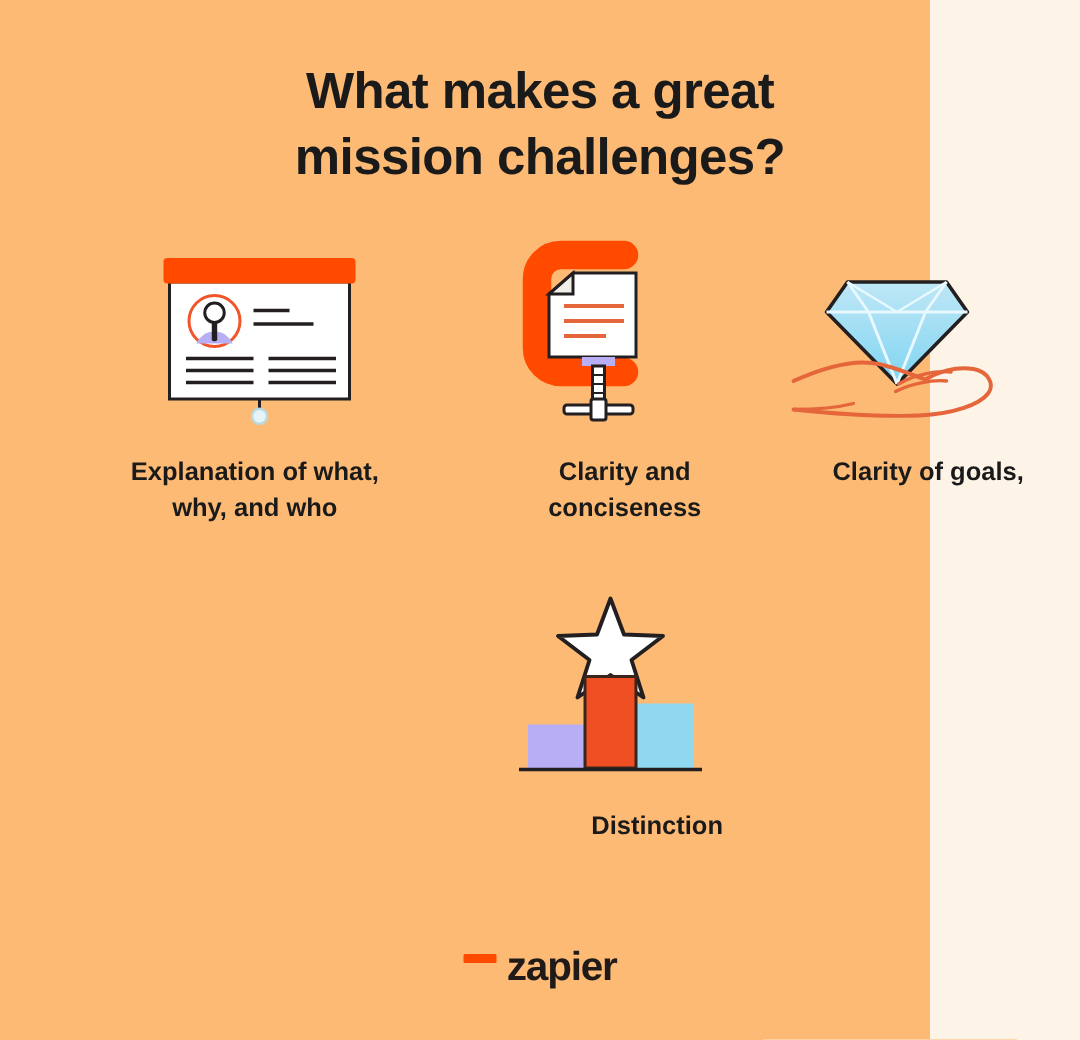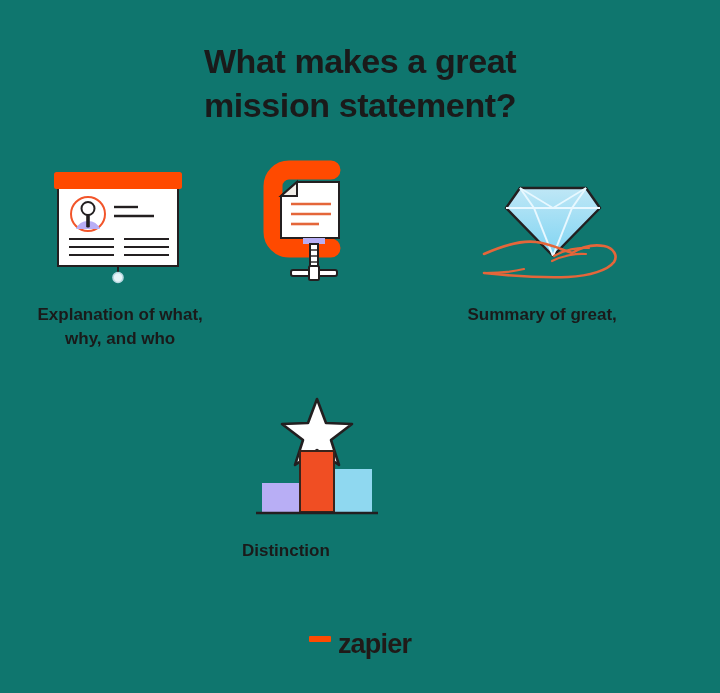--- a/index.html
+++ b/index.html
@@ -10,23 +10,23 @@
     width: 720px;
     height: 693px;
     background: #FDF3E7;
     font-family: "Liberation Sans", sans-serif;
     color: #1F1B1A;
     overflow: hidden;
     position: relative;
   }
   .canvas {
     position: relative;
-    width: 720px;
+    width: 620px;
     height: 693px;
-    background: #0f766e;
+    background: #fdba74;
   }
 
   
   .title {
     position: absolute;
     top: 40px;
     left: 0;
     width: 720px;
     text-align: center;
     font-size: 34px;
@@ -43,21 +43,21 @@
     display: flex;
     width: 720px;
     justify-content: center;
   }
   .row-top { top: 160px; left: 0; }
   .row-bottom { top: 393px; left: 2px; }
 
   .card {
     display: flex;
     flex-direction: column;
-    align-items: flex-start;
+    align-items: flex-end;
     width: 220px;
   }
   .row-top .card { width: 215px; }
   .row-bottom .card { width: 240px; }
 
   .icon-box {
     height: 125px;
     display: flex;
     align-items: flex-end;
     justify-content: center;
@@ -100,21 +100,21 @@
     margin-top: 21px;
   }
 </style>
 </head>
 <body>
 
 <div class="canvas">
 
   <div class="title">
     <span class="line">What makes a great</span>
-    <span class="line">mission statement?</span>
+    <span class="line">mission challenges?</span>
   </div>
 
   <div class="row row-top">
 
     <div class="card">
       <div class="icon-box">
         <svg width="160" height="125" viewBox="0 0 160 125">
 
           <rect x="20" y="28" width="120" height="78" fill="#FFFFFF" stroke="#231F20" stroke-width="2"></rect>
 
@@ -161,20 +161,24 @@
           <rect x="50" y="78" width="22" height="6" fill="#B8AEF5"></rect>
 
           <rect x="57" y="84" width="8" height="28" fill="#FFFFFF" stroke="#231F20" stroke-width="2"></rect>
           <line x1="57" y1="90" x2="65" y2="90" stroke="#231F20" stroke-width="1.4"></line>
           <line x1="57" y1="96" x2="65" y2="96" stroke="#231F20" stroke-width="1.4"></line>
           <line x1="57" y1="102" x2="65" y2="102" stroke="#231F20" stroke-width="1.4"></line>
 
           <rect x="38" y="110" width="46" height="6" rx="2" fill="#FFFFFF" stroke="#231F20" stroke-width="2"></rect>
           <rect x="56" y="106" width="10" height="14" rx="1.5" fill="#FFFFFF" stroke="#231F20" stroke-width="2"></rect>
         </svg>
+      </div>
+      <div class="caption">
+        <span class="line">Clarity and</span>
+        <span class="line">conciseness</span>
       </div>
     </div>
 
     <div class="card">
       <div class="icon-box">
         <svg width="170" height="125" viewBox="0 0 170 125">
           <defs>
             <linearGradient id="gemGrad" x1="0" y1="0" x2="0" y2="1">
               <stop offset="0%" stop-color="#BFE7F6"></stop>
               <stop offset="100%" stop-color="#7FD4F2"></stop>
@@ -193,21 +197,21 @@
           <line x1="118" y1="28" x2="85" y2="48" stroke="#E8F8FF" stroke-width="1.6"></line>
 
           <path d="M16 94 C34 86 52 80 68 82 C80 83 92 89 104 93" fill="none" stroke="#E4663A" stroke-width="2.6" stroke-linecap="round"></path>
           <path d="M104 93 C112 88 124 84 136 86 C146 88 150 96 146 102 C140 110 122 116 100 117 C72 118 44 116 16 113" fill="none" stroke="#E4663A" stroke-width="2.6" stroke-linecap="round"></path>
           <path d="M86 96 C96 90 110 87 121 88" fill="none" stroke="#E4663A" stroke-width="2.2" stroke-linecap="round"></path>
           <path d="M84 101 C94 96 108 93 118 94" fill="none" stroke="#E4663A" stroke-width="2.2" stroke-linecap="round"></path>
           <path d="M16 113 C30 113 44 112 56 109" fill="none" stroke="#E4663A" stroke-width="2.2" stroke-linecap="round"></path>
         </svg>
       </div>
       <div class="caption">
-        <span class="line">Summary of great,</span>
+        <span class="line">Clarity of goals,</span>
       </div>
     </div>
 
   </div>
 
   <div class="row row-bottom">
 
     <div class="card">
       <div class="icon-box">
         <svg width="150" height="128" viewBox="0 0 150 128">

